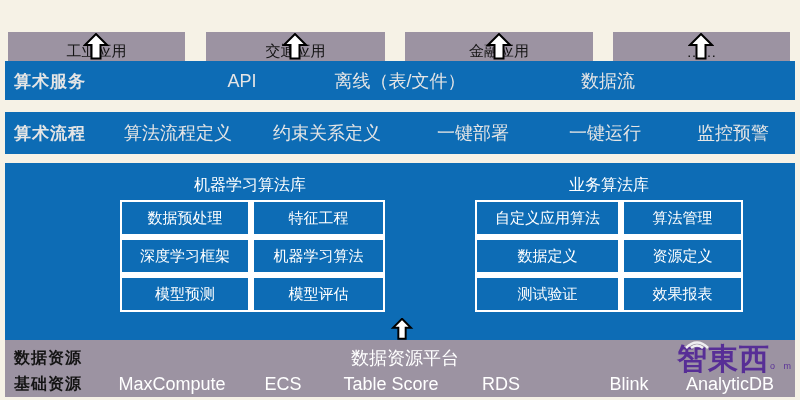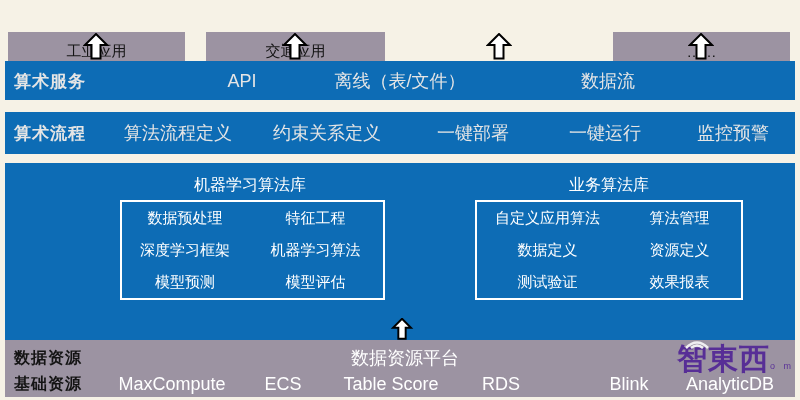--- a/index.html
+++ b/index.html
@@ -32,21 +32,21 @@
   .main-block{
     position:absolute;left:5px;top:163px;width:790px;height:198px;
     background:#0d6cb5;color:#ffffff;
   }
   .lib-title{
     position:absolute;top:12px;transform:translateX(-50%);
     font-size:16px;white-space:nowrap;
   }
   .lib-table{
     position:absolute;top:37px;background:#ffffff;padding:2px;
-    display:grid;grid-auto-rows:32px;gap:0;box-sizing:border-box;
+    display:grid;grid-auto-rows:32px;gap:6px;box-sizing:border-box;
   }
   .lib-cell{
     background:#0d6cb5;display:flex;align-items:center;justify-content:center;
     font-size:15px;white-space:nowrap;
   }
   
   .mauve-band{
     position:absolute;left:5px;width:790px;background:#9c93a2;color:#ffffff;
   }
   .dark-label{
@@ -61,20 +61,21 @@
   .wm-arcs{position:absolute;left:6px;top:3px;}
   .wm-suffix{font-size:9px;font-weight:normal;vertical-align:baseline;letter-spacing:3px;}
 </style>
 </head>
 <body>
 
 <div class="canvas">
 
   <div class="gray-box" style="left:8px;width:177px">工业应用</div>
   <div class="gray-box" style="left:206px;width:179px">交通应用</div>
+  <div class="gray-box" style="left:405px;width:188px">金融应用</div>
   <div class="gray-box" style="left:613px;width:177px">……</div>
 
   <svg class="arrow" style="left:83px" width="26" height="27" viewBox="0 0 26 27">
       <polygon points="13,1 24,12 17.5,12 17.5,25.5 8.5,25.5 8.5,12 2,12" fill="#ffffff" stroke="#000000" stroke-width="2"></polygon>
     </svg>
   <svg class="arrow" style="left:282px" width="26" height="27" viewBox="0 0 26 27">
       <polygon points="13,1 24,12 17.5,12 17.5,25.5 8.5,25.5 8.5,12 2,12" fill="#ffffff" stroke="#000000" stroke-width="2"></polygon>
     </svg>
   <svg class="arrow" style="left:486px" width="26" height="27" viewBox="0 0 26 27">
       <polygon points="13,1 24,12 17.5,12 17.5,25.5 8.5,25.5 8.5,12 2,12" fill="#ffffff" stroke="#000000" stroke-width="2"></polygon>

